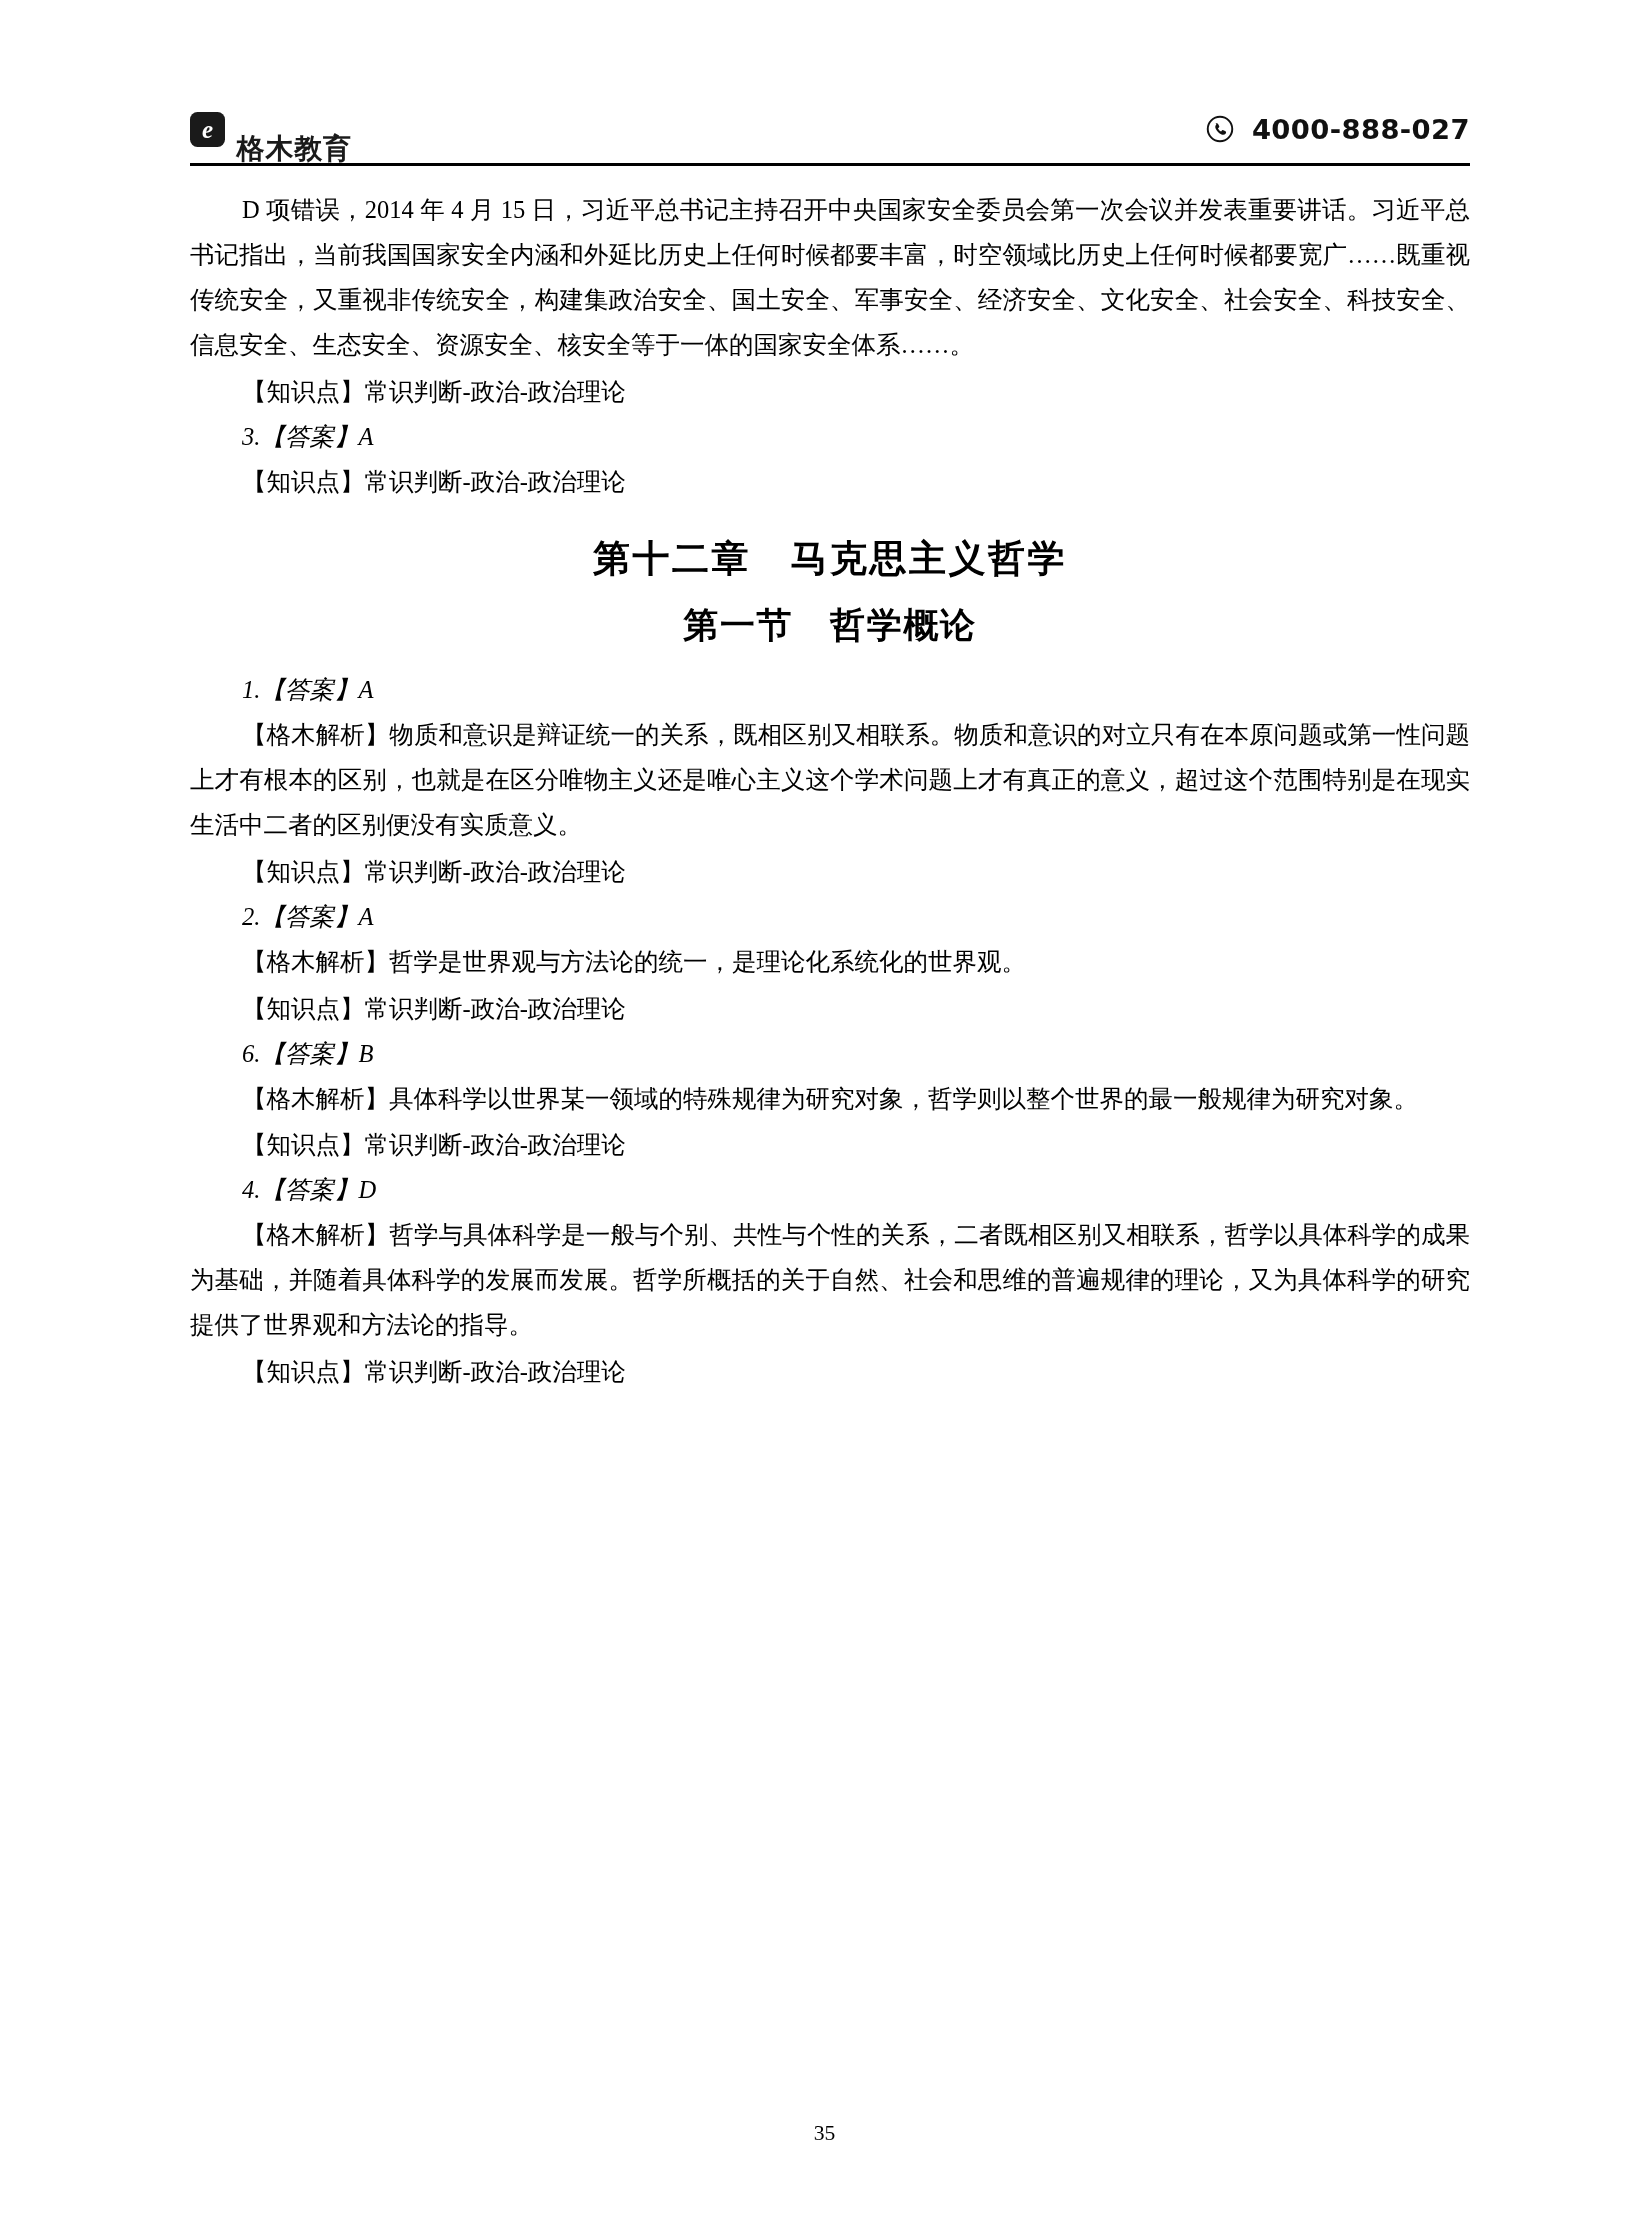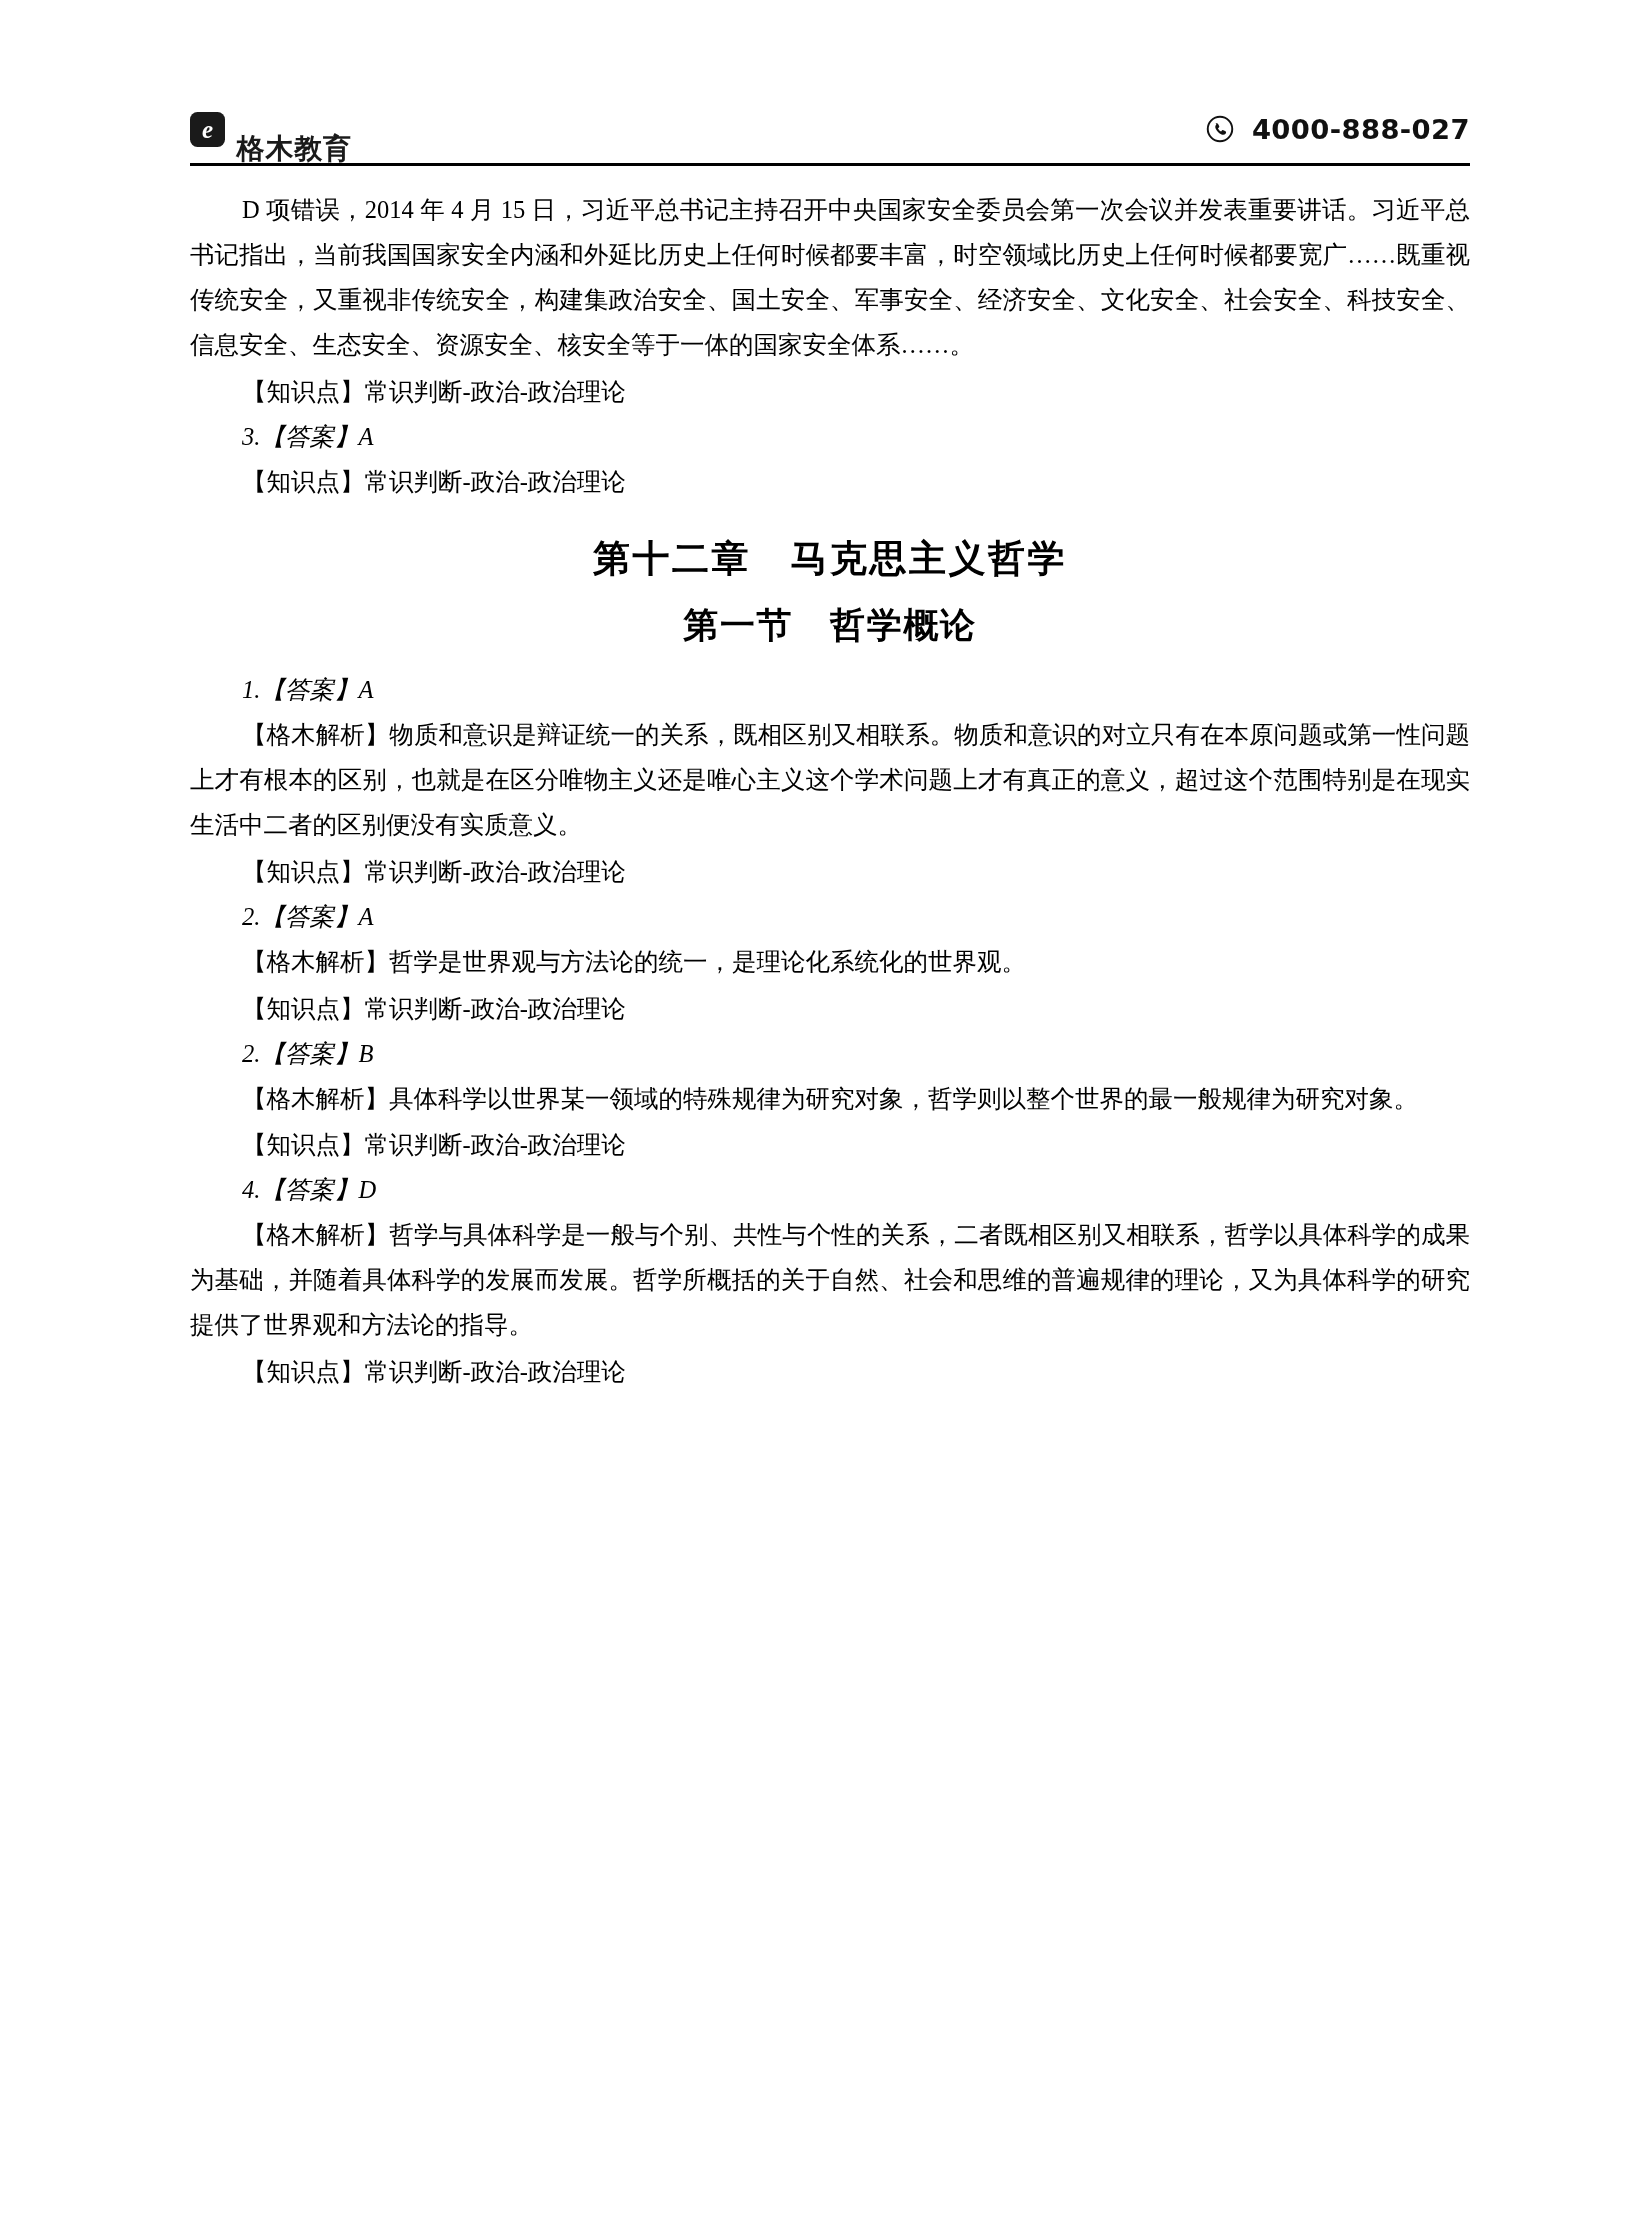--- a/index.html
+++ b/index.html
@@ -167,24 +167,25 @@
     <h2 class="section">第一节　哲学概论</h2>
 
     <p class="ans">1.【答案】A</p>
     <p class="para">【格木解析】物质和意识是辩证统一的关系，既相区别又相联系。物质和意识的对立只有在本原问题或第一性问题上才有根本的区别，也就是在区分唯物主义还是唯心主义这个学术问题上才有真正的意义，超过这个范围特别是在现实生活中二者的区别便没有实质意义。</p>
     <p class="kp">【知识点】常识判断-政治-政治理论</p>
 
     <p class="ans">2.【答案】A</p>
     <p class="para">【格木解析】哲学是世界观与方法论的统一，是理论化系统化的世界观。</p>
     <p class="kp">【知识点】常识判断-政治-政治理论</p>
 
-    <p class="ans">2.【答案】B</p>
+    <p class="ans">6.【答案】B</p>
     <p class="para">【格木解析】具体科学以世界某一领域的特殊规律为研究对象，哲学则以整个世界的最一般规律为研究对象。</p>
     <p class="kp">【知识点】常识判断-政治-政治理论</p>
 
     <p class="ans">4.【答案】D</p>
     <p class="para">【格木解析】哲学与具体科学是一般与个别、共性与个性的关系，二者既相区别又相联系，哲学以具体科学的成果为基础，并随着具体科学的发展而发展。哲学所概括的关于自然、社会和思维的普遍规律的理论，又为具体科学的研究提供了世界观和方法论的指导。</p>
     <p class="kp">【知识点】常识判断-政治-政治理论</p>
 
   </div>
 
+  <div class="footer">35</div>
 </div>
 
 
 </body></html>

